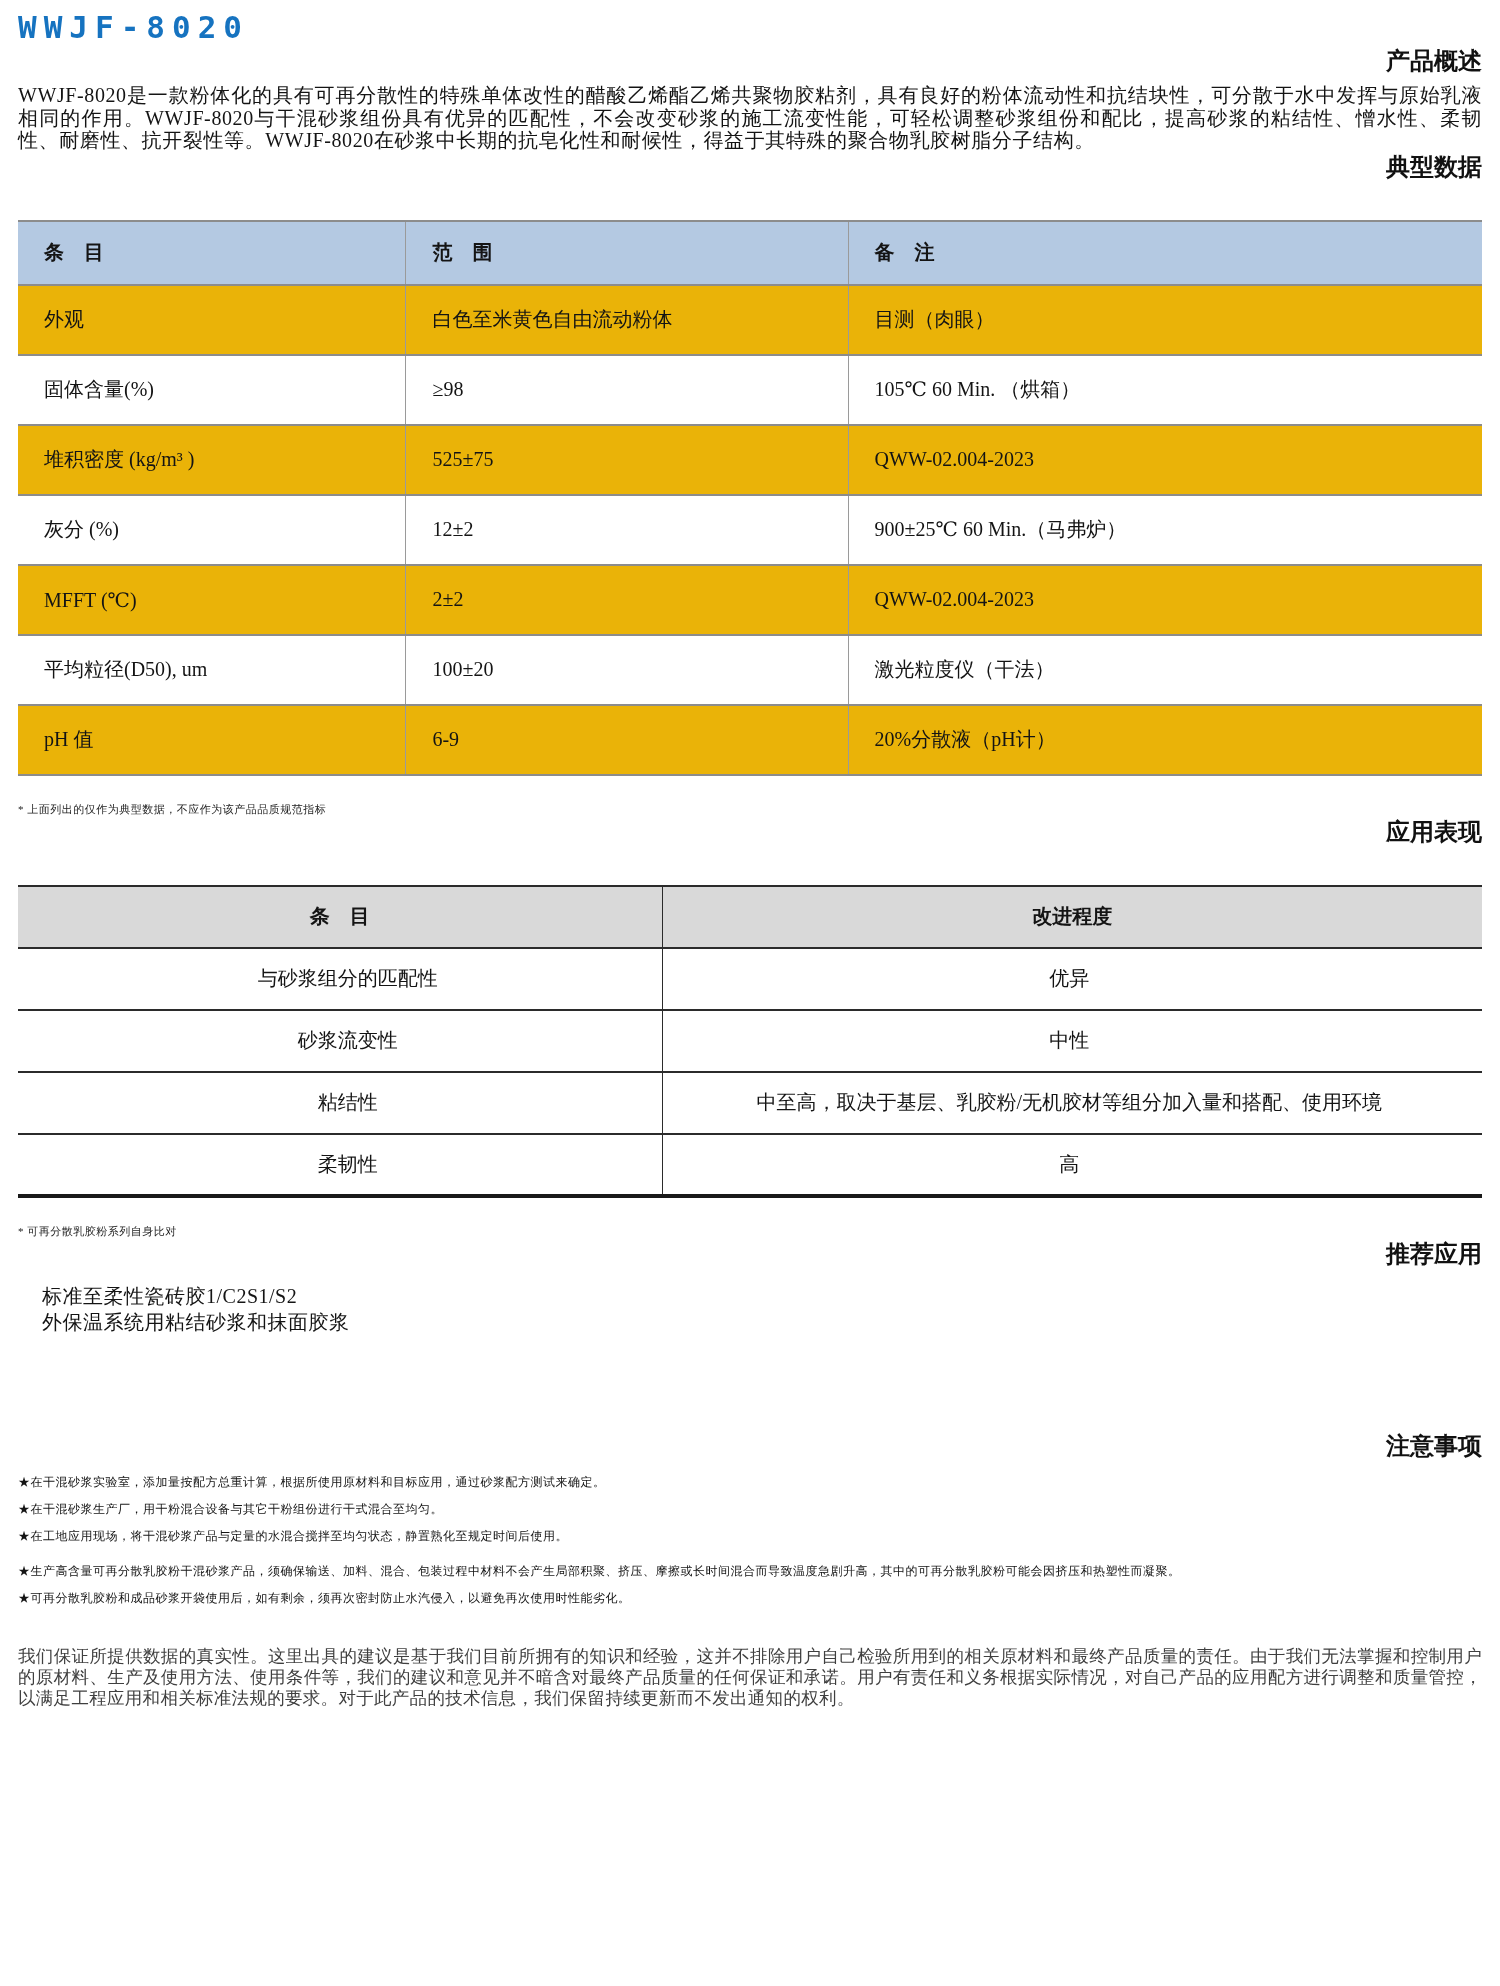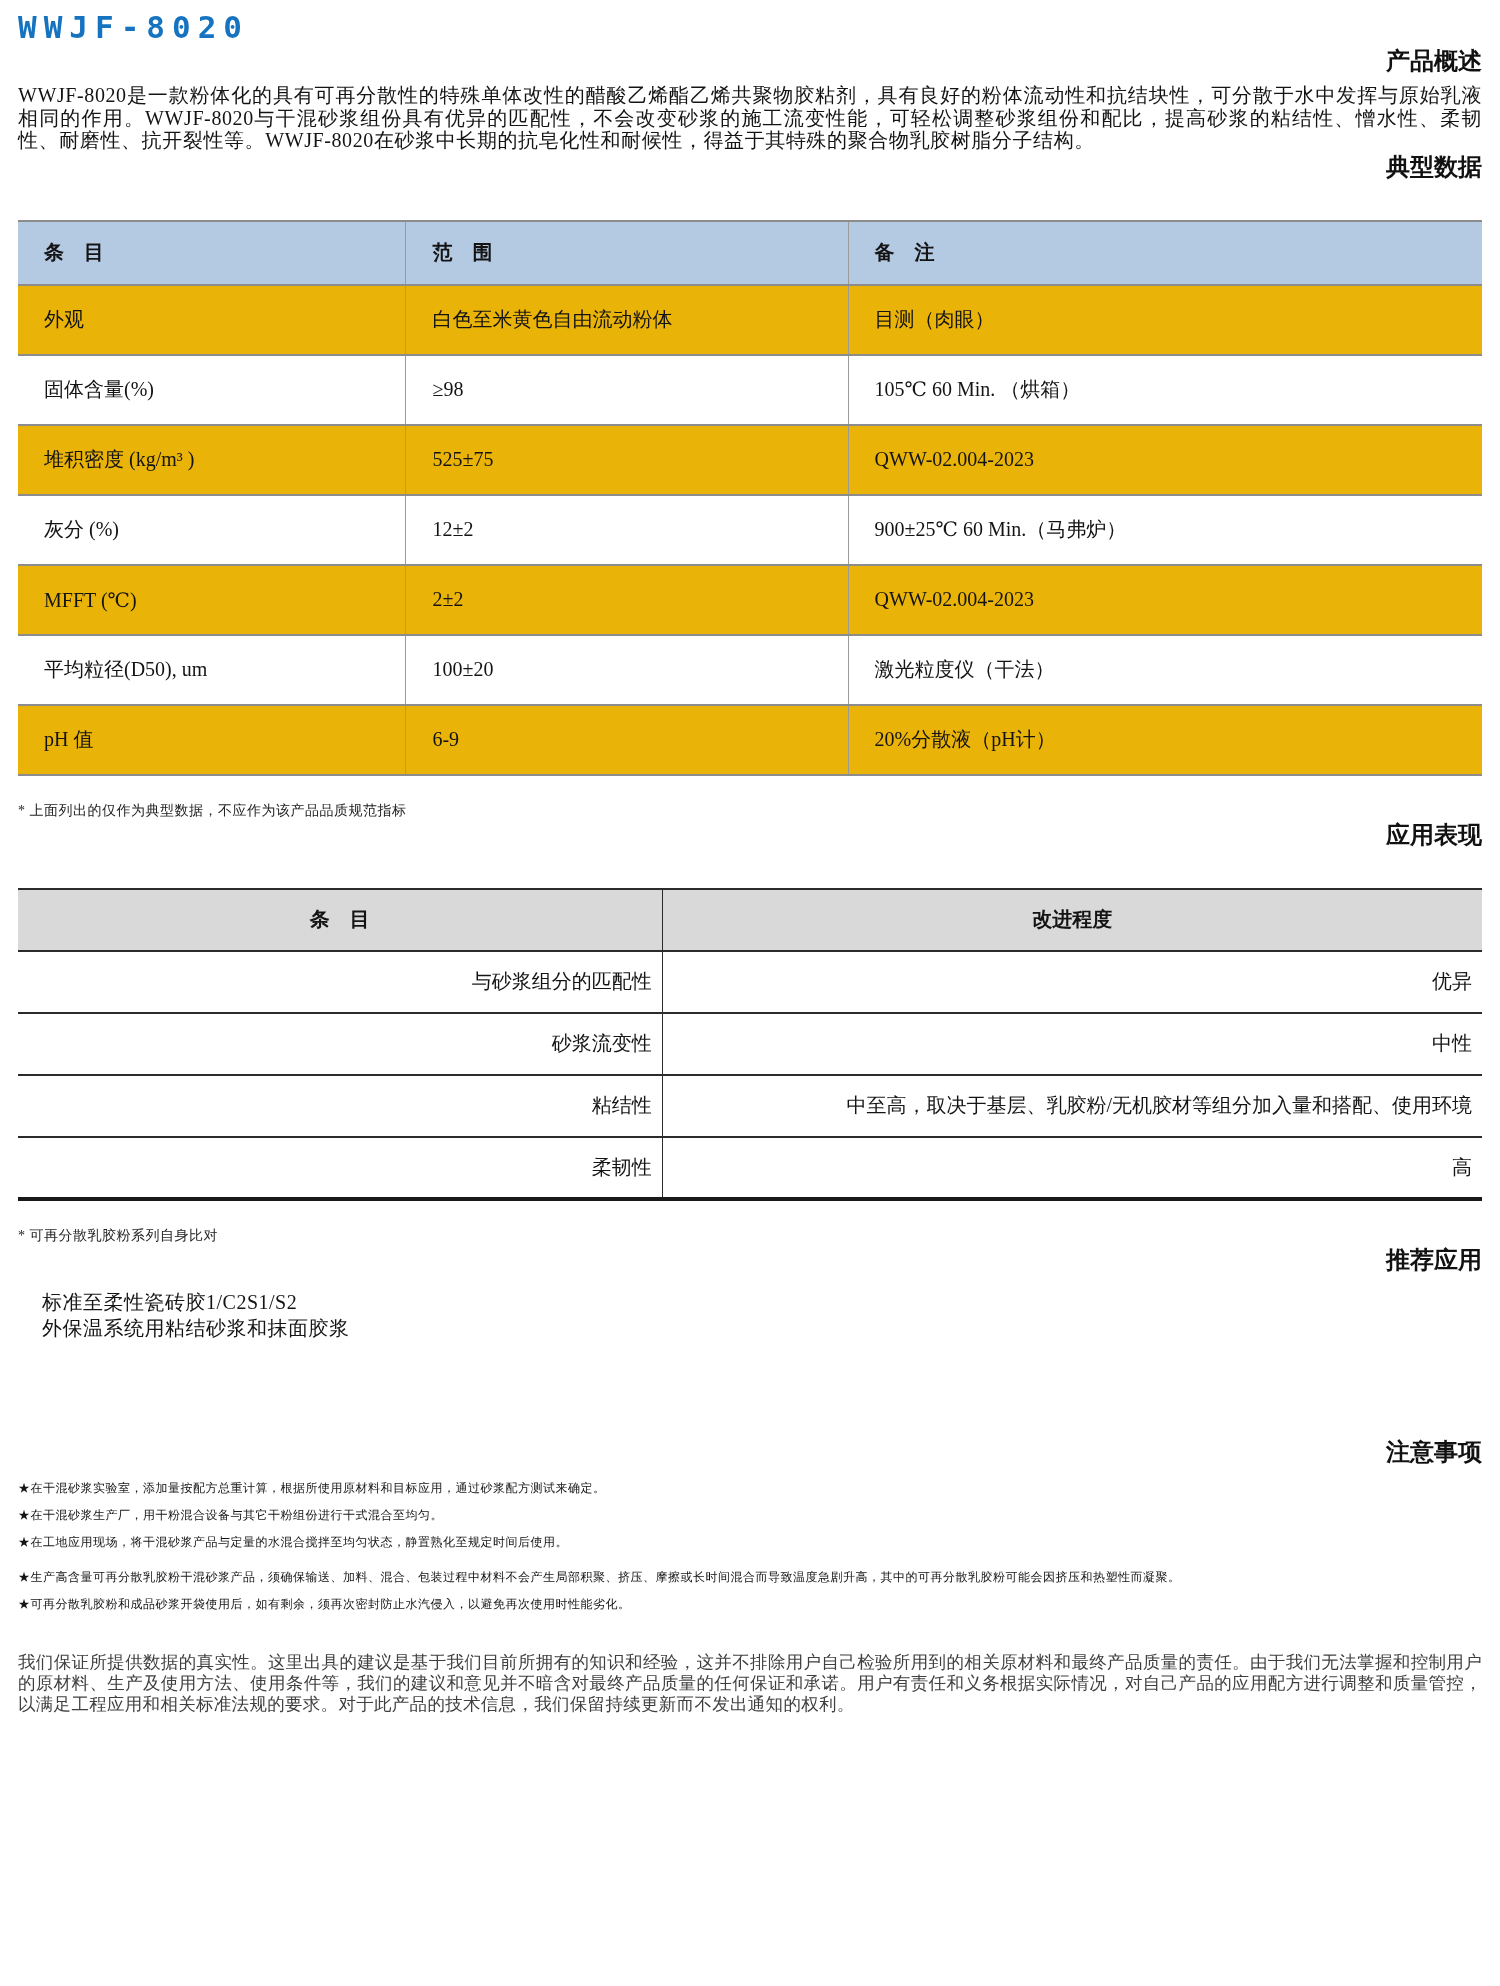--- a/index.html
+++ b/index.html
@@ -64,38 +64,38 @@
   .t1 thead tr { height: 64px; }
   .t1 tbody tr { height: 70px; }
   .t1 thead th { background: #b4c9e2; font-weight: bold; }
   .t1 tbody tr.alt td { background: #eab308; }
   .t1 .c1 { width: 26.5%; }
   .t1 .c2 { width: 30.2%; }
   .t1 .c3 { width: 43.3%; }
 
   .footnote {
     margin-top: 26px;
-    font-size: 14px;
+    font-size: 11px;
     color: #222;
     letter-spacing: 0.5px;
   }
 
   
   .t2 { margin-top: 38px; border-top: 2px solid #2b2b2b; border-bottom: 4px solid #191919; }
   .t2 th, .t2 td {
     font-size: 20px;
     border-right: 1px solid #2b2b2b;
     border-bottom: 2px solid #2b2b2b;
     vertical-align: middle;
   }
   .t2 th:last-child, .t2 td:last-child { border-right: none; }
   .t2 thead tr { height: 62px; }
   .t2 tbody tr { height: 62px; }
   .t2 thead th { background: #d9d9d9; font-weight: bold; text-align: center; }
-  .t2 td { text-align: right; padding: 0 10px 0 26px; }
+  .t2 td { text-align: center; padding: 0 10px 0 26px; }
   .t2 td:last-child { padding-left: 4px; }
   .t2 .c1 { width: 44%; }
   .t2 .c2 { width: 56%; }
 
   .rec-list { margin: 14px 0 0 0; padding-left: 24px; }
   .rec-item { font-size: 20px; line-height: 26px; letter-spacing: 0.5px; }
 
   .big-gap { height: 96px; }
 
   .bullets { margin-top: 8px; }

